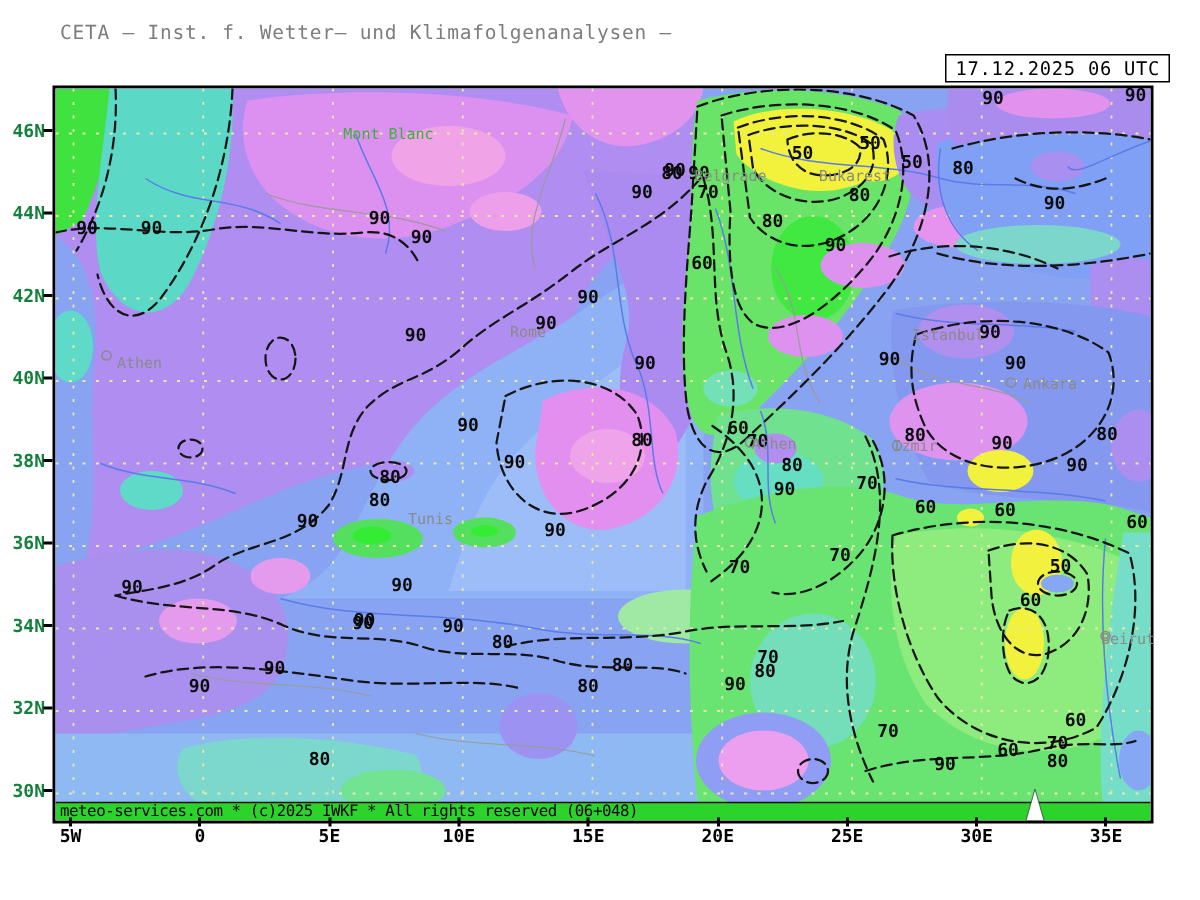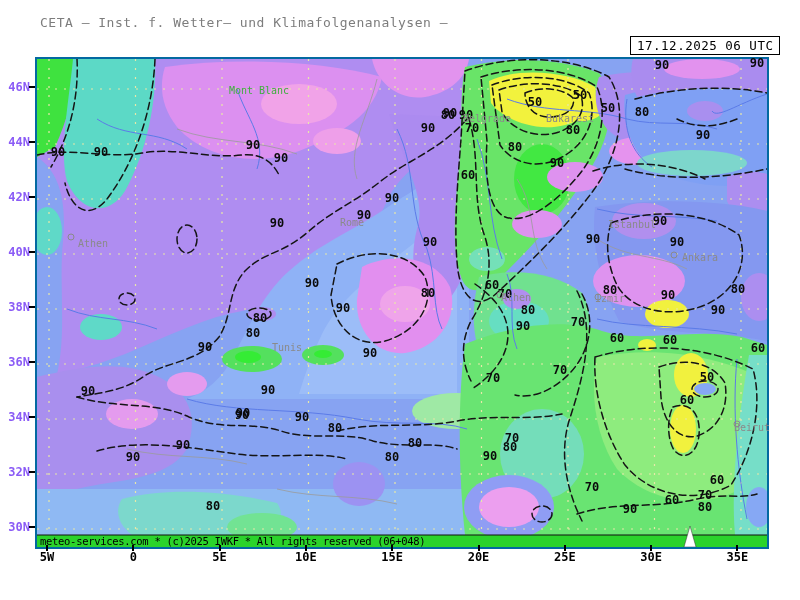--- a/index.html
+++ b/index.html
@@ -5,33 +5,33 @@
   html,body{margin:0;padding:0;background:#fff;}
   .page{position:relative;width:800px;height:600px;background:#fff;overflow:hidden;
         font-family:"DejaVu Sans Mono",monospace;}
   .title{position:absolute;left:40px;top:15px;font-size:13px;color:#7d7d7d;
          letter-spacing:0.5px;white-space:pre;}
   .varbox{position:absolute;left:31px;top:36px;border:1px solid #000;background:#fff;
           padding:1px 5px;font-size:12px;color:#000;letter-spacing:0.5px;}
   .datebox{position:absolute;left:630px;top:36px;border:1px solid #000;background:#fff;
            padding:1px 6px;font-size:12.5px;color:#000;letter-spacing:0.5px;}
   .map{position:absolute;left:35px;top:57px;width:730px;height:488px;
-       border:2px solid #0369a1;box-sizing:content-box;}
+       border:2px solid #000000;box-sizing:content-box;}
   .map svg{display:block;}
   .credit{position:absolute;left:3px;bottom:0px;font-size:10.5px;color:#000;
           letter-spacing:-0.3px;white-space:pre;}
   .overlay{position:absolute;left:0;top:0;width:800px;height:600px;pointer-events:none;}
   .clabel{position:absolute;transform:translate(-50%,-50%);font-size:12px;font-weight:bold;
           color:#0b0b0b;white-space:pre;}
   .city{position:absolute;transform:translate(-50%,-50%);font-size:10px;color:#8a8a8a;
         white-space:pre;}
   .citymark{position:absolute;width:5px;height:5px;border:1px solid #8a8a8a;border-radius:50%;
             transform:translate(-50%,-50%);}
   .latlab{position:absolute;width:28px;text-align:right;font-size:12px;font-weight:bold;
-          color:#8b5cf6;transform:translateY(-50%);}
+          color:#15803d;transform:translateY(-50%);}
   .lonlab{position:absolute;transform:translateX(-50%);font-size:12px;font-weight:bold;color:#000;}
   .tickb{position:absolute;width:2px;height:6px;background:#000;transform:translateX(-50%);}
   .tickl{position:absolute;width:6px;height:2px;background:#000;transform:translateY(-50%);}
 </style>
 </head>
 <body>
 
 <div class="page">
 
   <div class="title">CETA — Inst. f. Wetter— und Klimafolgenanalysen —</div>

